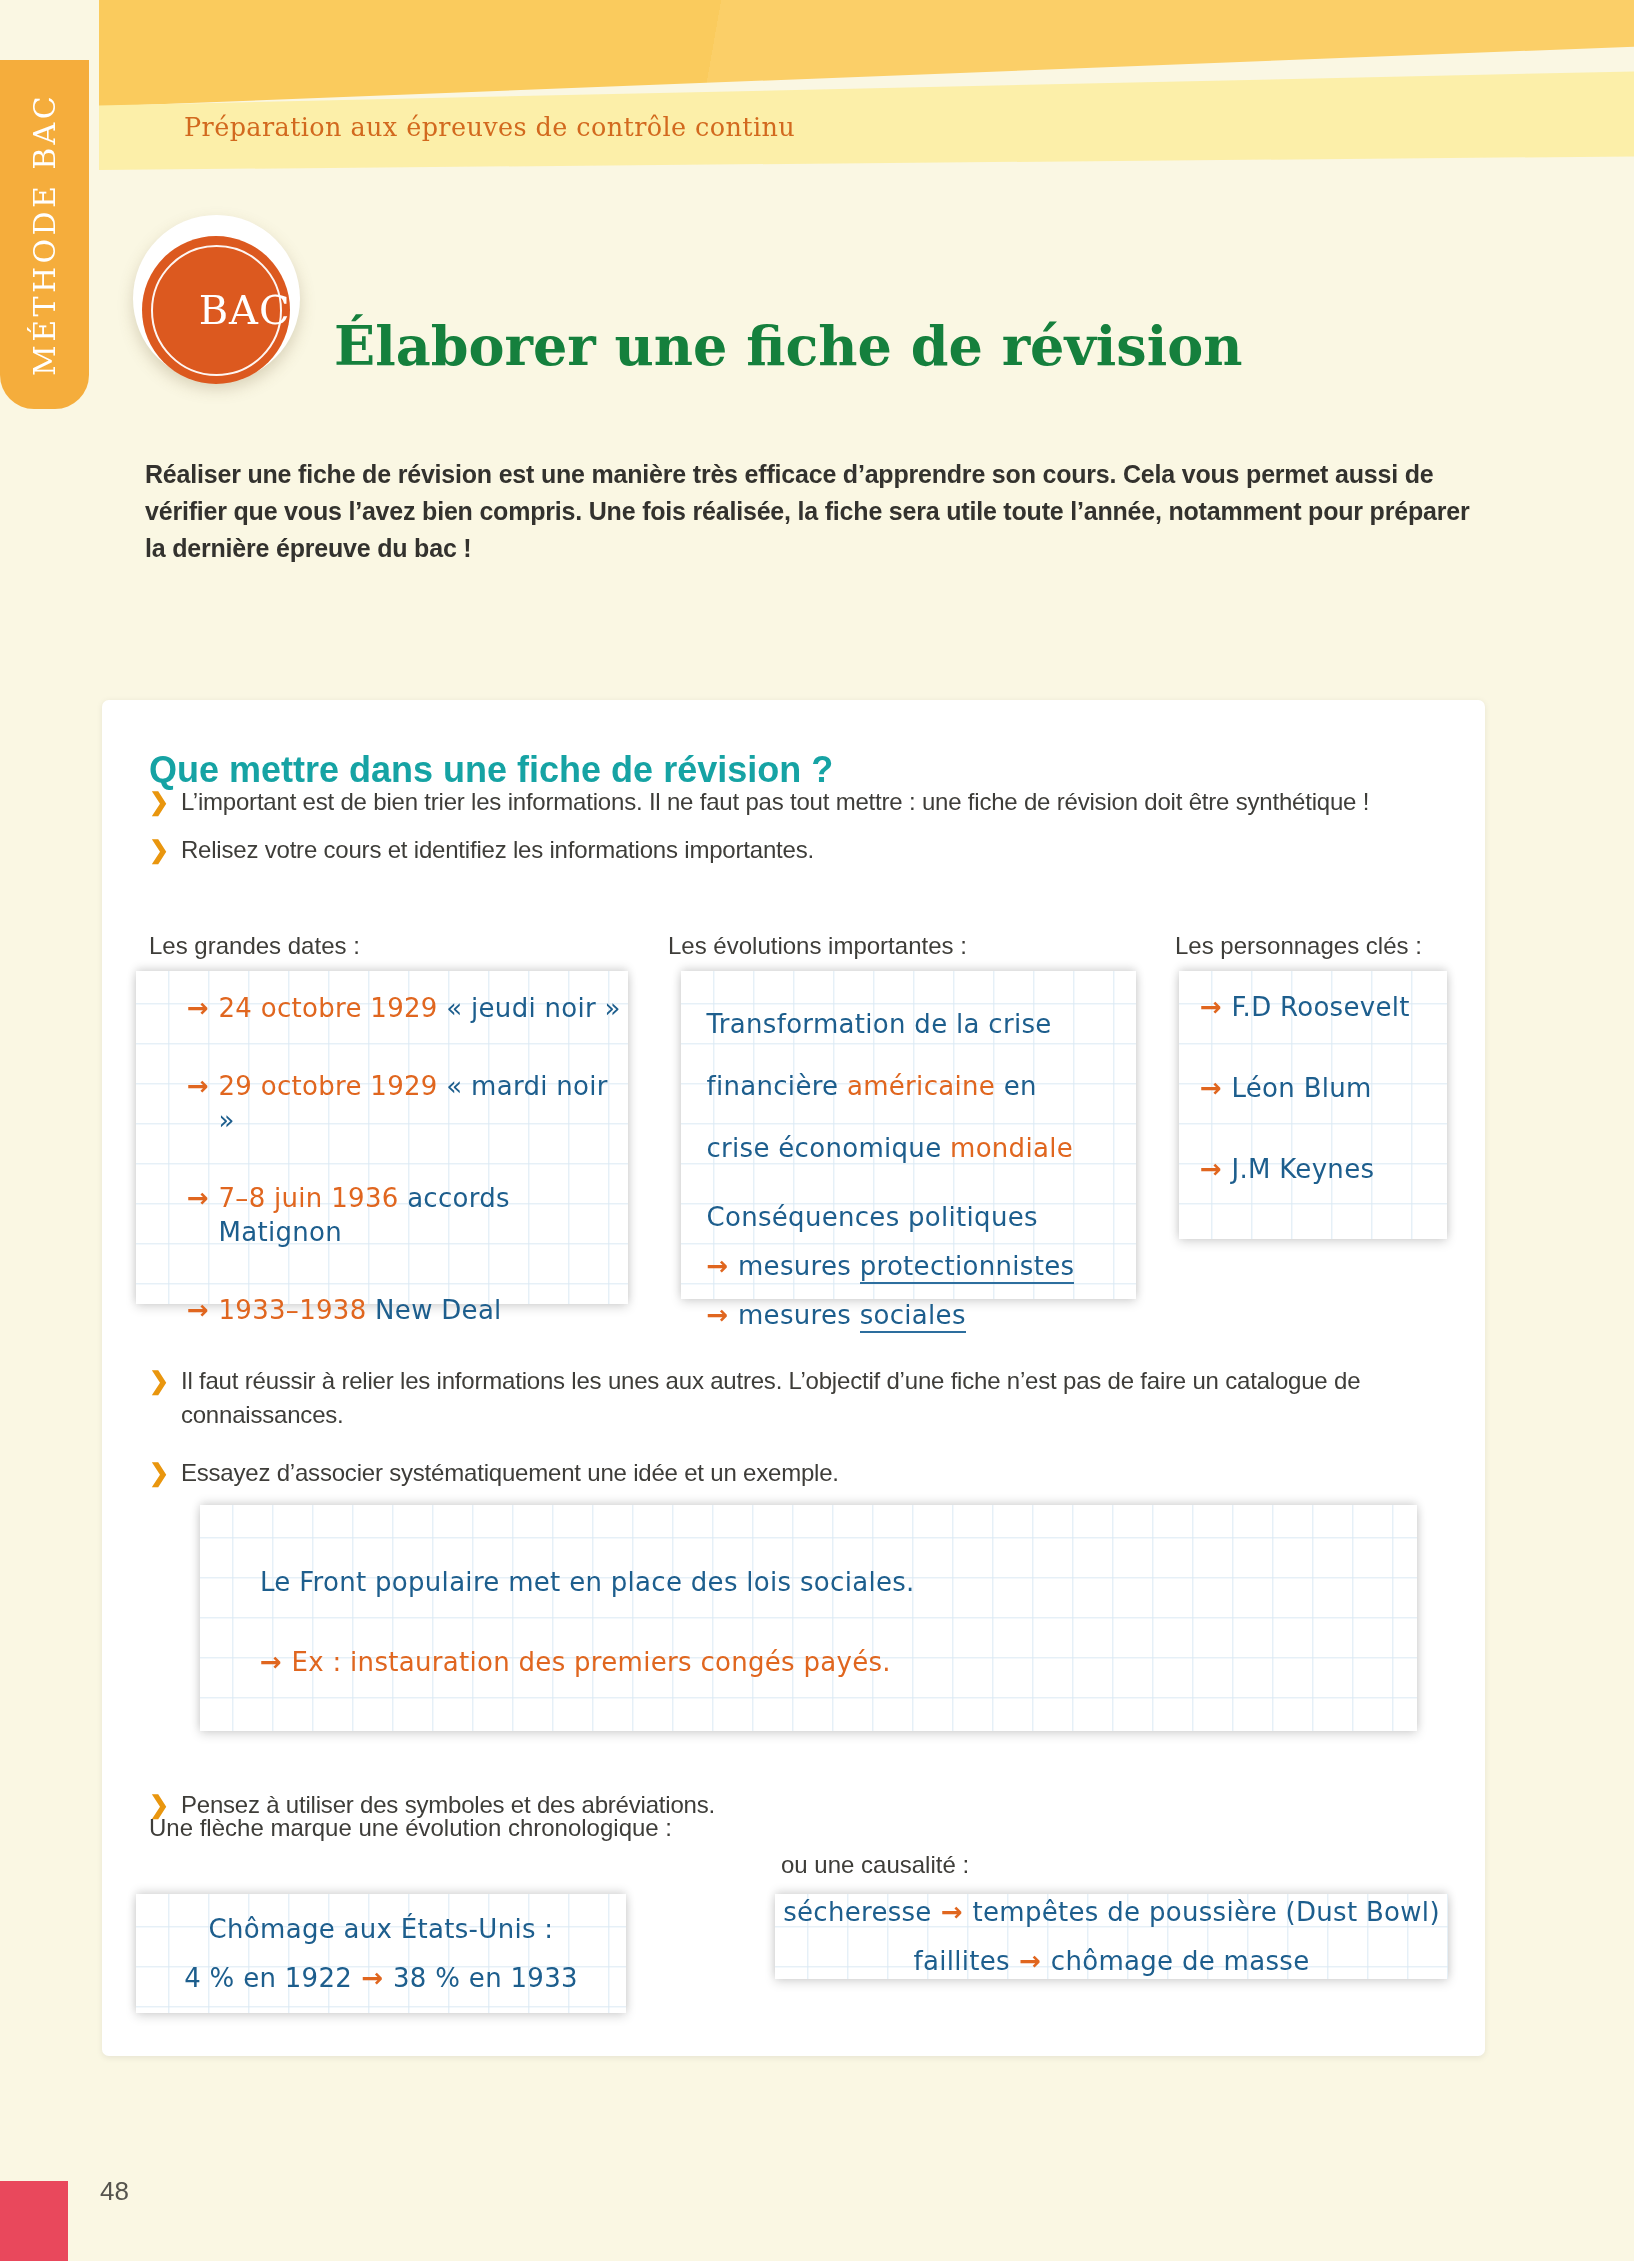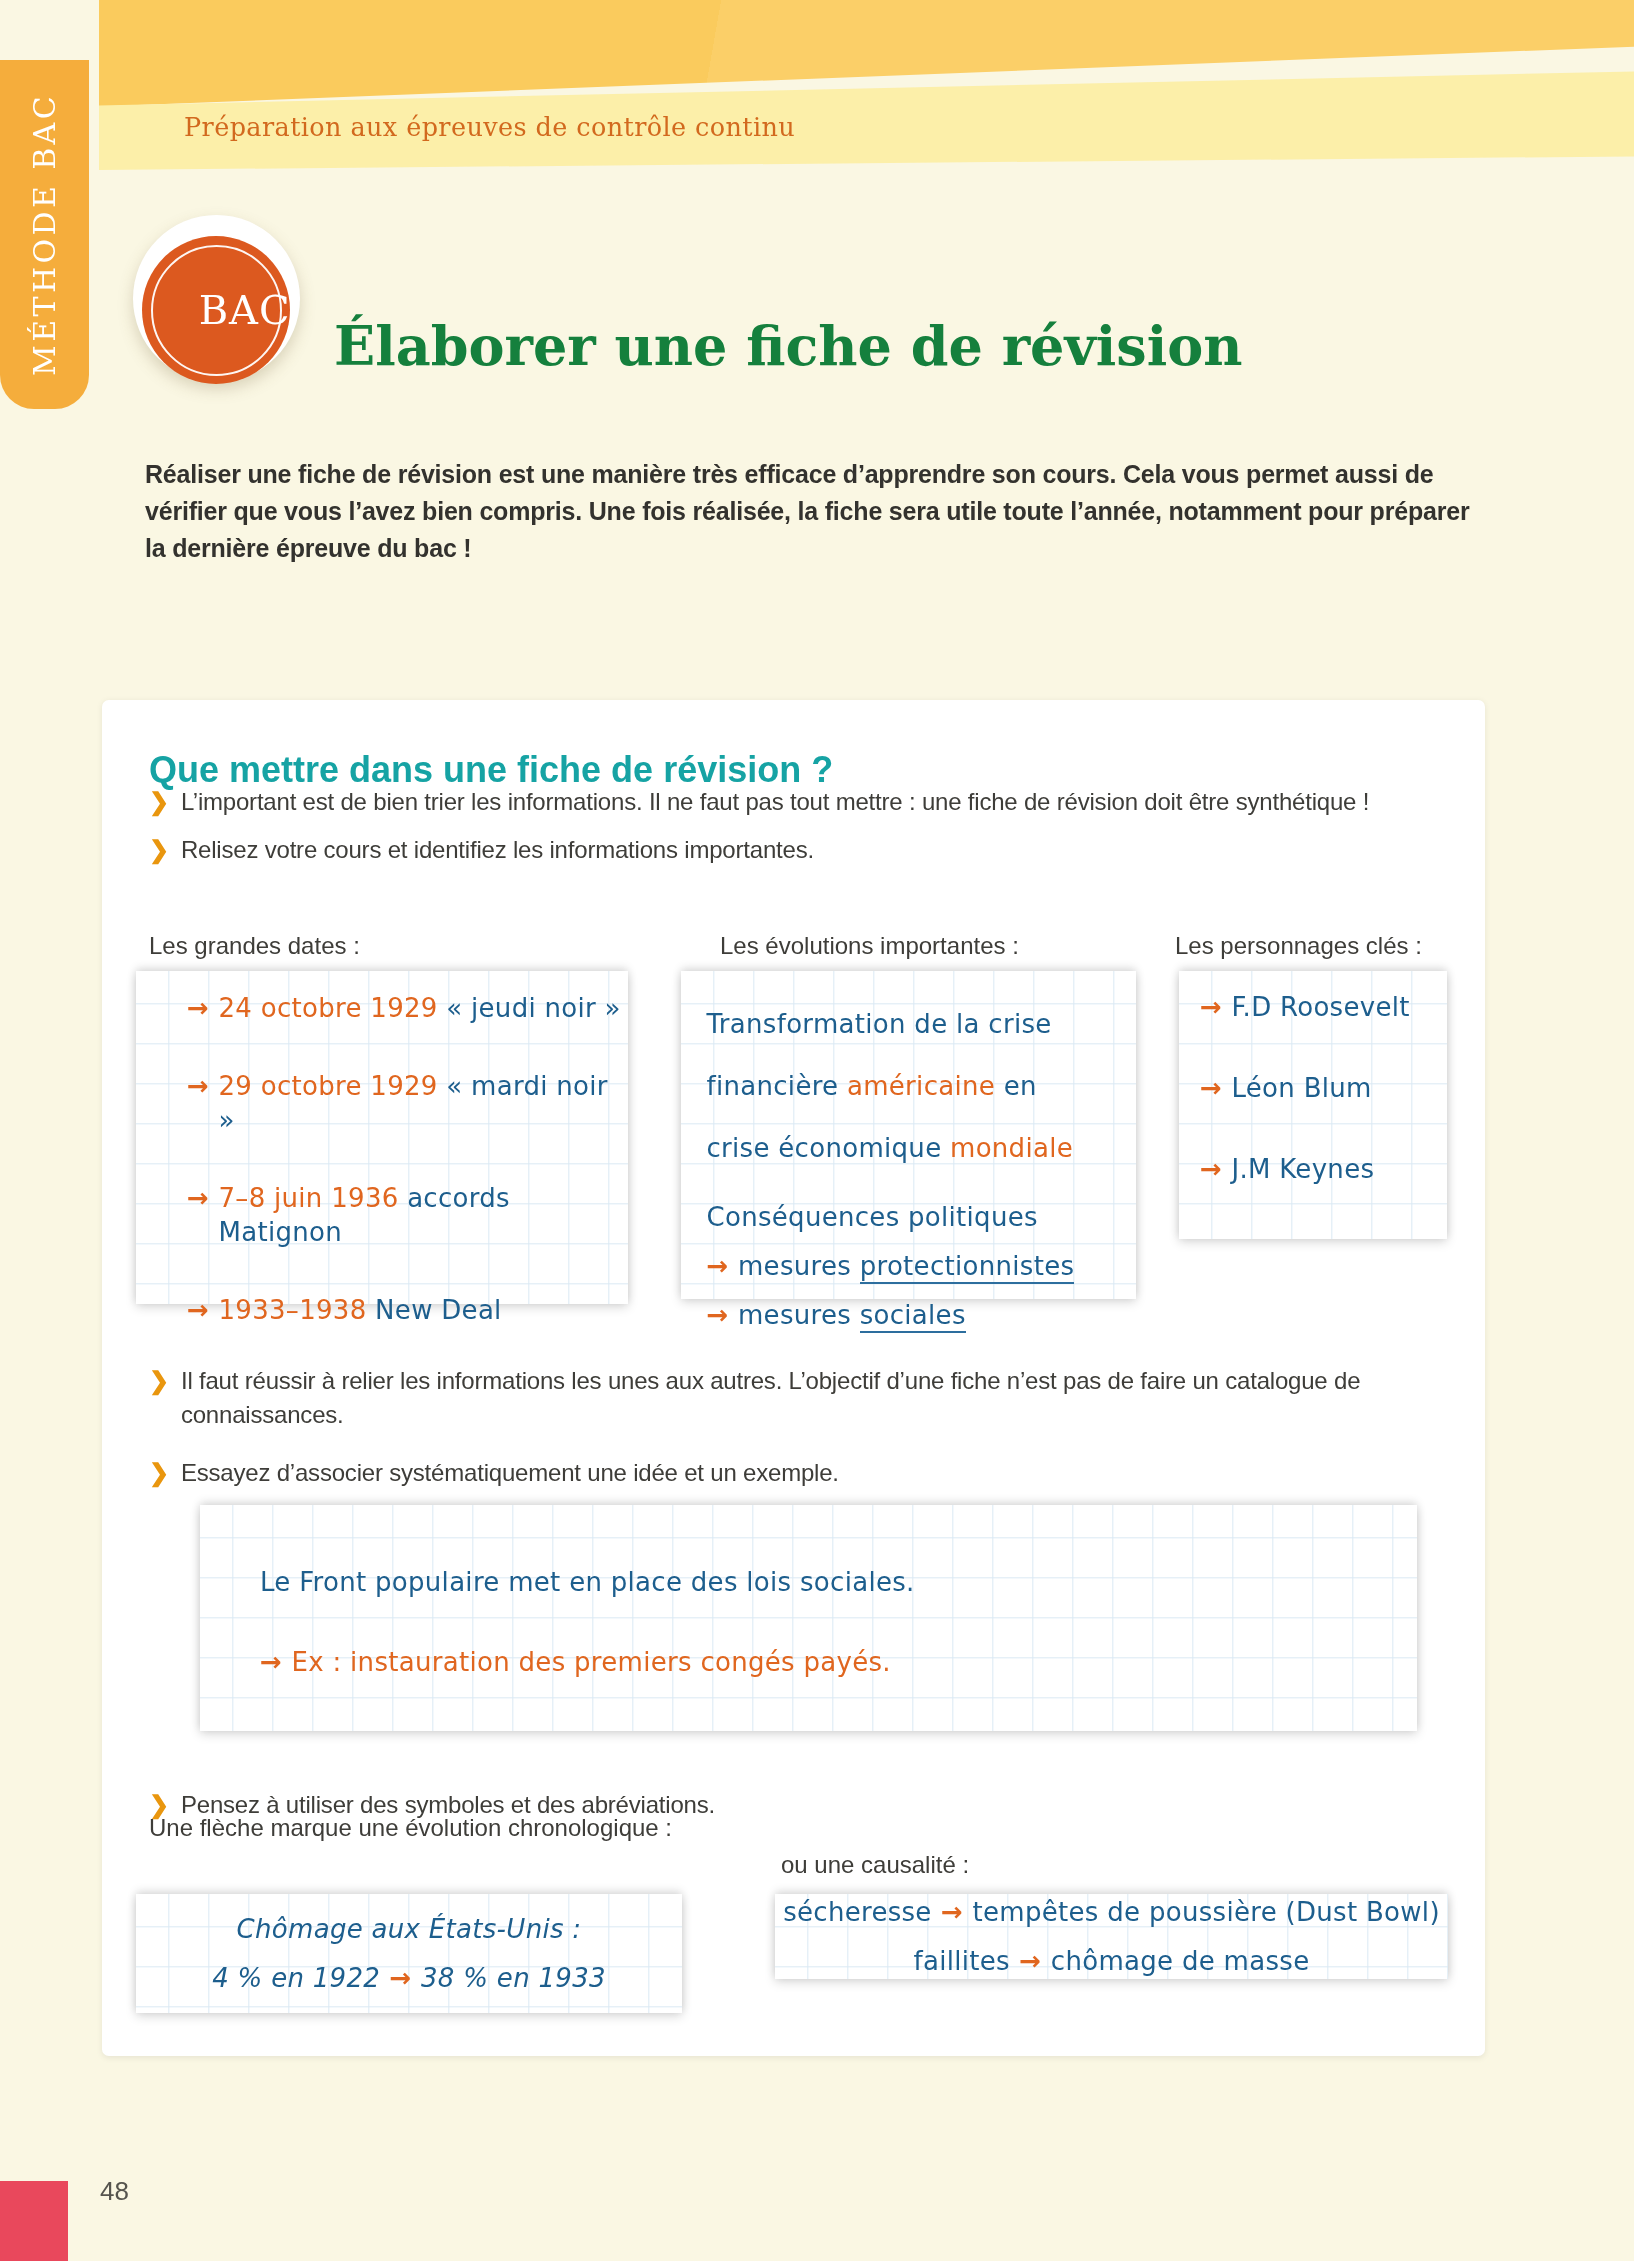--- a/index.html
+++ b/index.html
@@ -107,21 +107,21 @@
     <div class="bullet" style="left:47px;top:85px;width:1303px;">
       <span class="chev">❯</span>
       <span>L’important est de bien trier les informations. Il ne faut pas tout mettre : une fiche de révision doit être synthétique !</span>
     </div>
     <div class="bullet" style="left:47px;top:133px;width:1303px;">
       <span class="chev">❯</span>
       <span>Relisez votre cours et identifiez les informations importantes.</span>
     </div>
 
     <div class="col-label" style="left:47px;top:232px;">Les grandes dates :</div>
-    <div class="col-label" style="left:618px;top:232px;text-align:right;">Les évolutions importantes :</div>
+    <div class="col-label" style="left:566px;top:232px;text-align:right;">Les évolutions importantes :</div>
     <div class="col-label" style="left:1073px;top:232px;">Les personnages clés :</div>
 
     <div class="gridcard card-dates hand" style="left:34px;top:271px;width:492px;height:313px;">
       <div class="nitem">
         <span class="harrow">→</span>
         <span><span class="ho">24 octobre 1929 </span><span class="hb">« jeudi noir »</span></span>
       </div>
       <div class="nitem">
         <span class="harrow">→</span>
         <span><span class="ho">29 octobre 1929 </span><span class="hb">« mardi noir »</span></span>
@@ -188,21 +188,21 @@
     </div>
 
     <div class="bullet" style="left:47px;top:1088px;width:1226px;">
       <span class="chev">❯</span>
       <span>Pensez à utiliser des symboles et des abréviations.</span>
     </div>
 
     <div class="col-label" style="left:47px;top:1114px;">Une flèche marque une évolution chronologique :</div>
     <div class="col-label" style="left:679px;top:1151px;">ou une causalité :</div>
 
-    <div class="gridcard smallcard hand" style="left:34px;top:1194px;width:546px;height:119px;font-style:italic;">
+    <div class="gridcard smallcard hand" style="left:34px;top:1194px;width:490px;height:119px;">
       <div class="scline">
           <span class="hb">Chômage aux États-Unis :</span>
         </div>
       <div class="scline">
         <span class="hb">4 % en 1922</span>
         <span class="harrow" style="margin-left:9.4px;">→</span>
         <span class="hb">38 % en 1933</span>
       </div>
     </div>
 

